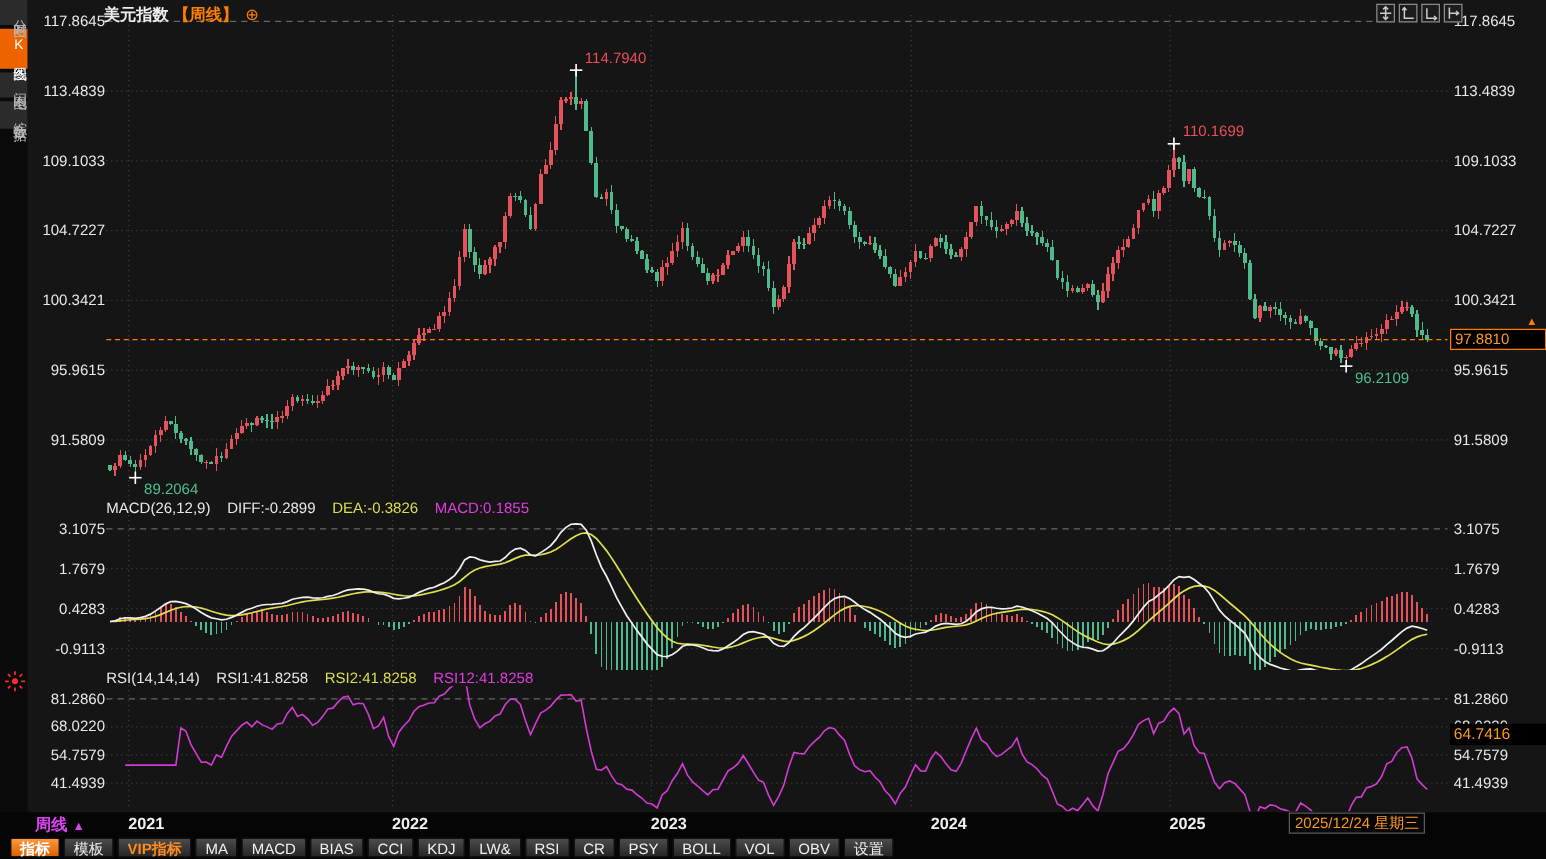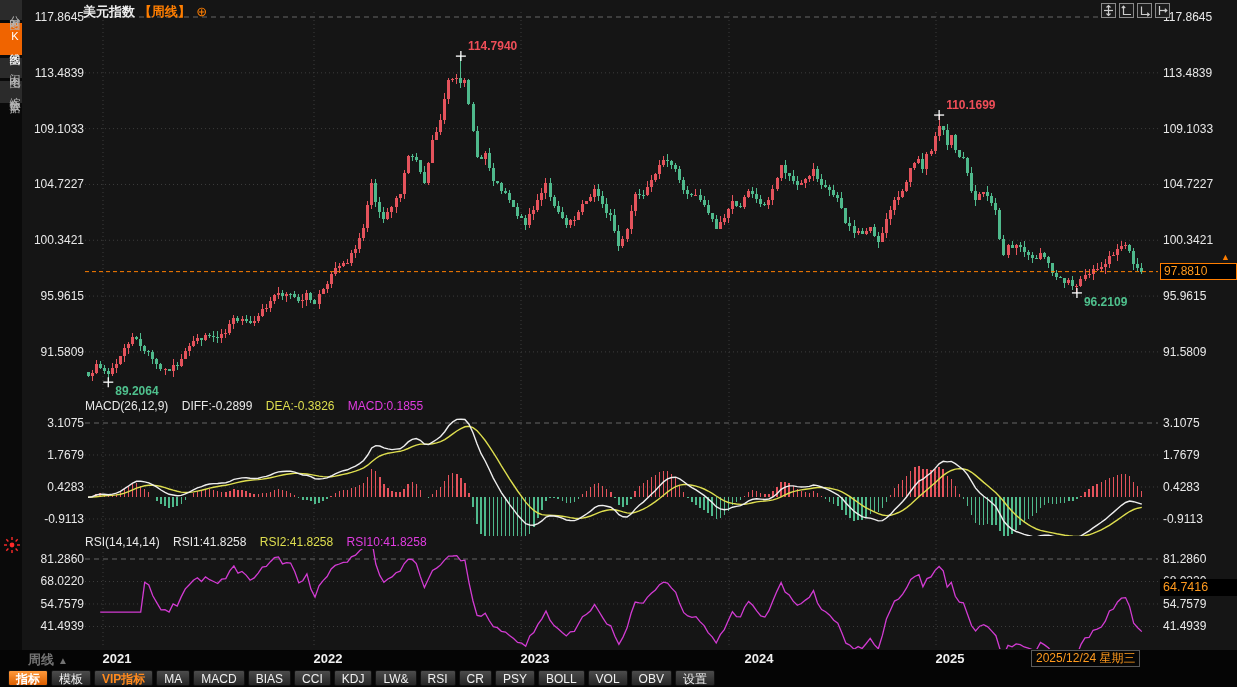--- a/index.html
+++ b/index.html
@@ -17,39 +17,39 @@
   .panel-header span{margin-right:10px;}
   .ph-white{color:#e8e8e8;}
   .ph-yellow{color:#dede4f;}
   .ph-magenta{color:#e03ce0;}
   .price-box{left:1160px;top:263px;width:72px;height:15px;border:1px solid #ff7e00;background:#000;color:#ff9a1e;
              font-size:12px;line-height:15px;padding-left:3px;z-index:4;}
   .price-arrow{left:1221px;top:252px;color:#ff7e00;font-size:9px;z-index:4;}
   .rsi-box{left:1160px;top:579px;width:74px;height:17px;background:#000;color:#ff9a1e;font-size:12.5px;line-height:17px;
            padding-left:3px;z-index:4;}
   .xaxis-strip{left:0;top:650px;width:1237px;height:20px;background:#050505;z-index:3;}
-  .period-label{left:28px;top:651px;color:#737373;font-weight:bold;font-size:13px;z-index:4;white-space:nowrap;}
+  .period-label{left:28px;top:651px;color:#d946ef;font-weight:bold;font-size:13px;z-index:4;white-space:nowrap;}
   .period-label .arr{font-size:10px;margin-left:4px;}
   .year-label{position:absolute;top:651px;color:#f0f0f0;font-weight:bold;font-size:13px;transform:translateX(-50%);z-index:4;}
   .date-box{left:1031px;top:650px;background:#060606;border:1px solid #5a5a5a;color:#ff9a1e;font-size:12px;
             padding:0 4px;height:15px;line-height:15px;z-index:6;white-space:nowrap;}
   .watermark{left:1100px;top:626px;color:#c9ced6;font-size:33px;letter-spacing:2px;z-index:5;opacity:.95;}
   .toolbar{left:0;top:669px;width:1237px;height:18px;background:#050505;display:flex;align-items:center;
            padding-left:8px;box-sizing:border-box;gap:3px;z-index:6;}
   .tb-btn{height:16px;line-height:16px;padding:0 7px;font-size:12px;color:#f0f0f0;background:linear-gradient(#4c4c4c,#262626);
           border:1px solid #111;border-radius:2px;cursor:pointer;white-space:nowrap;}
   .tb-btn.active{background:linear-gradient(#ff9a3c,#dd5f00);color:#fff;font-weight:bold;}
   .tb-btn.vip{color:#ff8a1e;font-weight:bold;}
   .sidebar{left:0;top:0;width:22px;z-index:4;}
   .side-tab{width:22px;writing-mode:vertical-rl;text-orientation:upright;background:#2b2b2b;color:#b8b8b8;
             font-size:11px;letter-spacing:2px;padding:7px 0;margin-bottom:3px;text-align:center;cursor:pointer;}
   .side-tab.active{background:#f06400;color:#ffffff;}
   .topright-icons{left:1101px;top:3px;display:flex;gap:3px;z-index:4;}
   .tr-icon{width:13px;height:13px;border:1px solid #8a8a8a;background:#1c1c1c;cursor:pointer;}
-  .annotation{position:absolute;font-size:12px;font-weight:bold;z-index:3;white-space:nowrap;}
+  .annotation{position:absolute;font-size:12px;font-weight:normal;z-index:3;white-space:nowrap;}
   .ann-red{color:#ef4e58;}
   .ann-green{color:#4fc08d;}
   .live-icon{left:3px;top:536px;z-index:4;}
 </style>
 </head>
 <body>
 
 <div class="app">
 
   <svg id="chart-svg" width="1237" height="687">
@@ -960,21 +960,21 @@
     <span class="ph-white">MACD(26,12,9)</span>
     <span class="ph-white">DIFF:-0.2899</span>
     <span class="ph-yellow">DEA:-0.3826</span>
     <span class="ph-magenta">MACD:0.1855</span>
   </div>
 
   <div class="ov panel-header" style="left:85px;top:535px;">
     <span class="ph-white">RSI(14,14,14)</span>
     <span class="ph-white">RSI1:41.8258</span>
     <span class="ph-yellow">RSI2:41.8258</span>
-    <span class="ph-magenta">RSI10:41.8258</span>
+    <span class="ph-magenta">RSI12:41.8258</span>
   </div>
 
   <div class="ov price-box">97.8810</div>
   <div class="ov price-arrow">▲</div>
   <div class="ov rsi-box">64.7416</div>
 
   <div class="ov xaxis-strip"></div>
   <div class="ov period-label">
     <span>周线</span><span class="arr">▲</span>
   </div>

